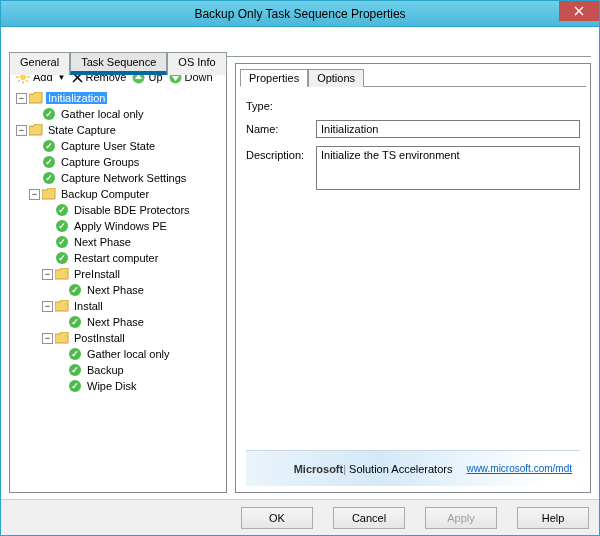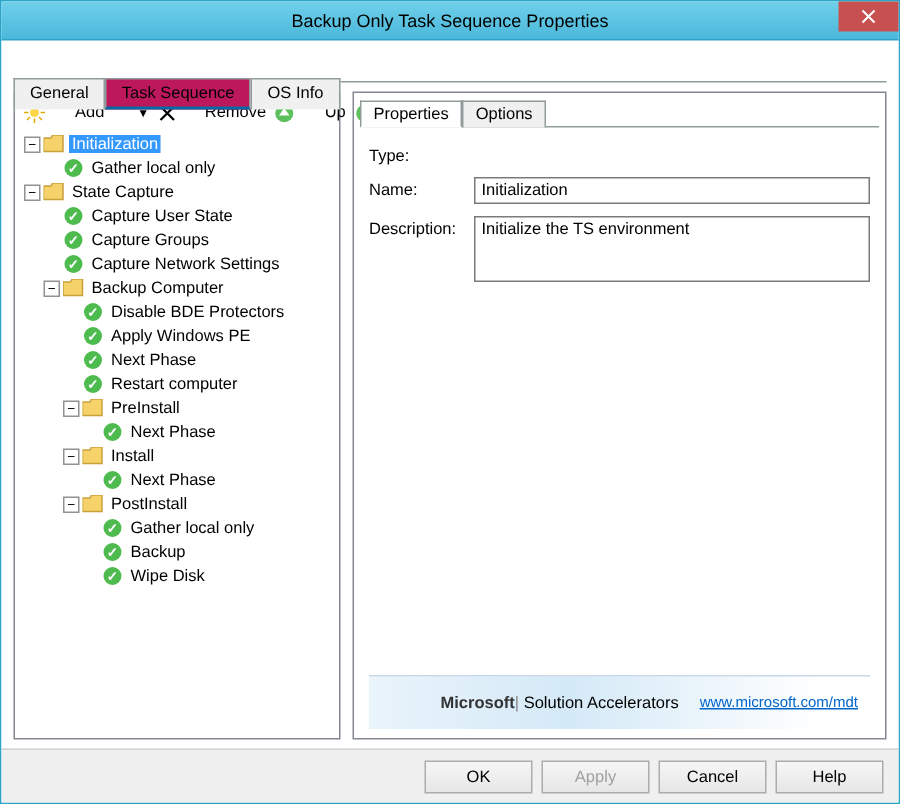--- a/index.html
+++ b/index.html
@@ -4,25 +4,25 @@
 <style>
 *{box-sizing:border-box;margin:0;padding:0;font-family:"Segoe UI",Tahoma,sans-serif;font-size:11px;color:#000}
 body{background:#fff}
 .window{width:600px;height:536px;background:#fff;border:1px solid #2aa5c9;position:relative;display:flex;flex-direction:column}
 .titlebar{height:26px;background:linear-gradient(to bottom,#6fd0ea,#4bb8db);display:flex;align-items:center;justify-content:center;position:relative;border-bottom:1px solid #2aa5c9}
 .titlebar-text{font-size:12px;color:#000;font-weight:400}
 .close-btn{position:absolute;right:0;top:0;width:40px;height:20px;background:#c75050;display:flex;align-items:center;justify-content:center;color:#fff;font-size:12px;cursor:pointer}
 .body{flex:1;display:flex;flex-direction:column;padding:6px 8px 6px 8px;background:#fff}
 .outer-tabs{display:flex;gap:0;border-bottom:1px solid #919b9c;margin-bottom:6px}
 .otab{padding:3px 10px 3px 10px;border:1px solid #919b9c;border-bottom:none;background:#f0f0f0;position:relative;top:19px;cursor:pointer}
-.otab.active{background:#be185d;border-bottom:2px solid #0369a1}
+.otab.active{background:#e5e5e5;border-bottom:4px solid #0369a1}
 .content-row{flex:1;display:flex;gap:8px;min-height:0}
 .left-col{width:218px;display:flex;flex-direction:column;border:1px solid #828790;padding:4px}
 .toolbar{display:flex;align-items:center;gap:6px;padding:2px 2px 6px 2px}
-.tb-btn{display:flex;align-items:center;gap:20px;cursor:pointer}
+.tb-btn{display:flex;align-items:center;gap:3px;cursor:pointer}
 .tree{flex:1;overflow:auto;padding-left:2px}
 .node{display:flex;align-items:center;height:16px;white-space:nowrap}
 .expander{width:11px;height:11px;border:1px solid #919191;display:inline-flex;align-items:center;justify-content:center;font-size:9px;line-height:1;margin-right:2px;cursor:pointer;background:#fff}
 .sp{display:inline-block;width:13px}
 .ico{width:14px;height:14px;margin-right:3px;display:inline-flex;align-items:center;justify-content:center}
 .folder svg{width:14px;height:12px}
 .check{width:12px;height:12px;border-radius:50%;background:#4dbb4d;display:inline-flex;align-items:center;justify-content:center;color:#fff;font-size:9px;font-weight:bold}
 .node-label{padding:0 2px}
 .node.selected .node-label{background:#3399ff;color:#fff}
 .right-col{flex:1;display:flex;flex-direction:column;border:1px solid #828790}
@@ -32,21 +32,21 @@
 .props-body{flex:1;padding:10px 10px 6px 10px;display:flex;flex-direction:column}
 .form-row{display:flex;align-items:flex-start;margin-bottom:8px}
 .form-label{width:70px;padding-top:3px}
 .form-field{flex:1}
 .form-field input,.form-field textarea{width:100%;border:1px solid #7a7a7a;padding:2px 4px;font-family:inherit;font-size:11px;background:#fff}
 .form-field textarea{height:44px;resize:none}
 .footer-brand{margin-top:auto;height:36px;display:flex;align-items:center;justify-content:flex-end;gap:14px;padding:0 8px;background:linear-gradient(to right,#eaf4fb 0%,#d4e9f7 40%,#fff 90%);border-top:1px solid #c8d8e8}
 .brand-text{font-size:11px;color:#555}
 .brand-text b{color:#333}
 .brand-link{color:#0066cc;text-decoration:underline;cursor:pointer;font-size:10px}
-.dialog-buttons{height:36px;display:flex;align-items:center;justify-content:flex-end;gap:6px;padding:0 10px;background:#f0f0f0;border-top:1px solid #d0d0d0}
+.dialog-buttons{height:36px;display:flex;align-items:center;justify-content:flex-end;gap:20px;padding:0 10px;background:#f0f0f0;border-top:1px solid #d0d0d0}
 .dbtn{min-width:72px;height:22px;border:1px solid #acacac;background:linear-gradient(#f6f6f6,#e6e6e6);cursor:pointer;font-size:11px}
 .dbtn:disabled{color:#a0a0a0;cursor:default}
 .arrow-down{font-size:8px;margin-left:2px}
 </style>
 </head>
 <body>
 
 <div class="window">
   <div class="titlebar">
     <span class="titlebar-text">Backup Only Task Sequence Properties</span>
@@ -311,17 +311,17 @@
             <span class="brand-text"><b>Microsoft</b><span style="color:#888">|</span><span> Solution Accelerators</span></span>
             <a class="brand-link">www.microsoft.com/mdt</a>
           </div>
         </div>
       </div>
     </div>
   </div>
 
   <div class="dialog-buttons">
     <button class="dbtn">OK</button>
+    <button class="dbtn">Cancel</button>
     <button class="dbtn" disabled="">Apply</button>
-    <button class="dbtn">Cancel</button>
     <button class="dbtn">Help</button>
   </div>
 </div>
 
 </body></html>

